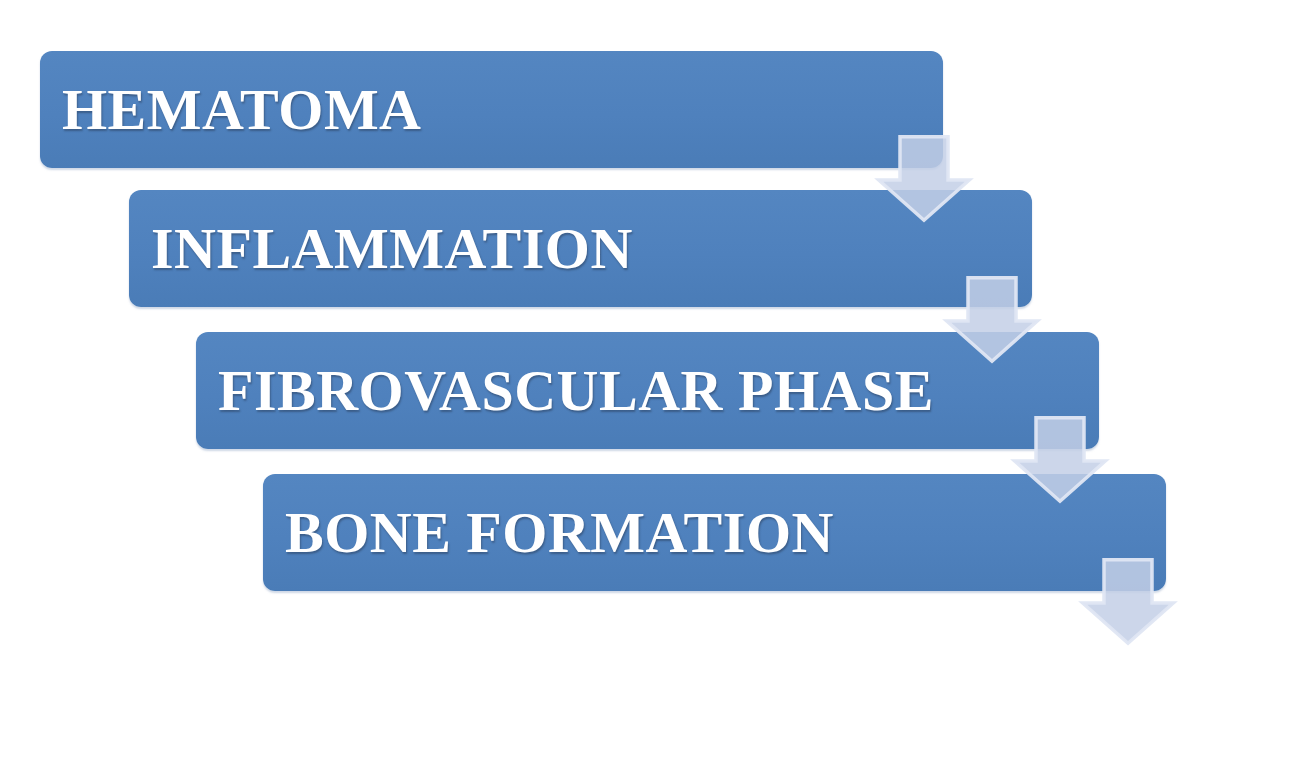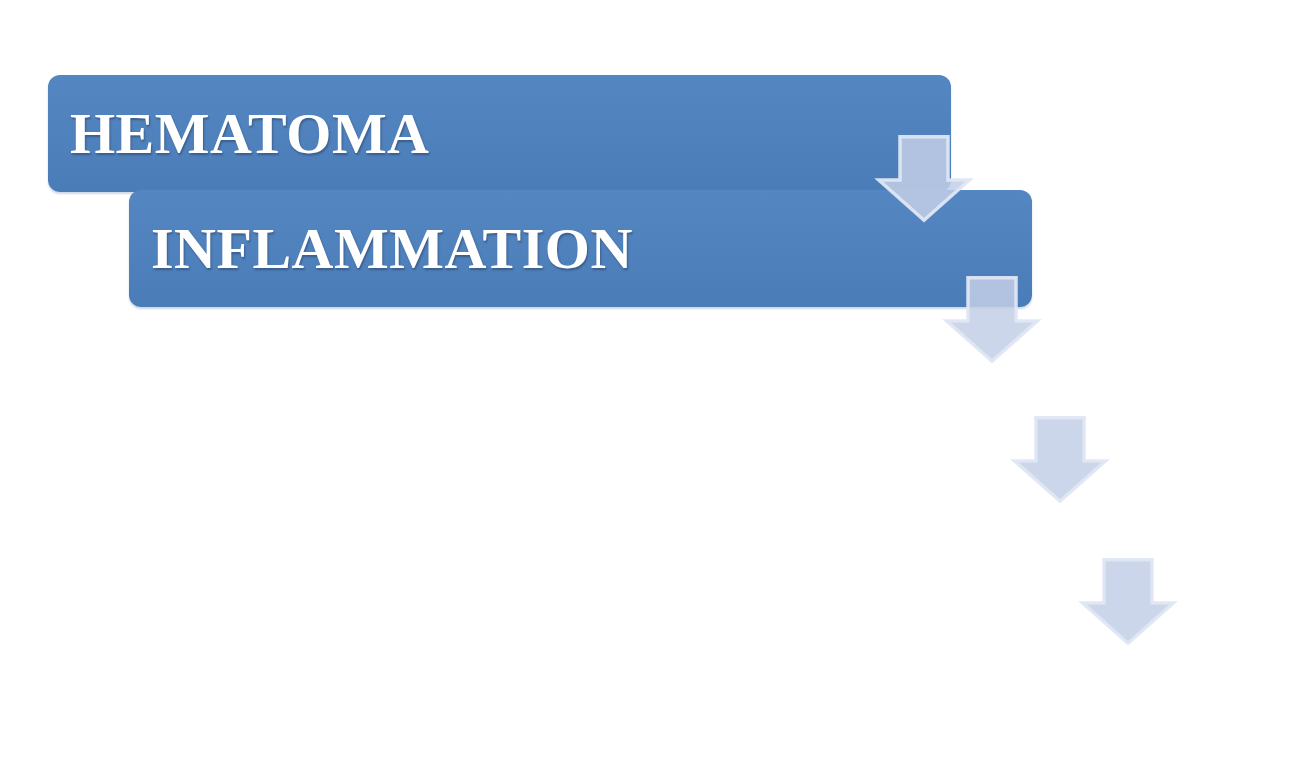--- a/index.html
+++ b/index.html
@@ -33,21 +33,21 @@
     box-shadow: 0 2px 2px rgba(168, 184, 210, 0.55);
   }
   .step-label {
     color: var(--box-text);
     font-weight: bold;
     font-size: 58px;
     letter-spacing: 0.5px;
     white-space: nowrap;
     text-shadow: 1px 2px 2px rgba(30, 40, 60, 0.4);
   }
-  .s1 { left: 48px;  top: 51px; margin-top: 24px;  }
+  .s1 { left: 40px;  top: 51px;  }
   .s2 { left: 129px; top: 190px; }
   .s3 { left: 196px; top: 332px; }
   .s4 { left: 263px; top: 474px; }
   .s5 { left: 330px; top: 616px; }
 
   .arrow {
     position: absolute;
     width: 94px; height: 87px;
     overflow: visible;
   }
@@ -70,21 +70,27 @@
 <div class="canvas">
 
   <div class="step s1">
     <span class="step-label">HEMATOMA</span>
   </div>
 
   <div class="step s2">
     <span class="step-label">INFLAMMATION</span>
   </div>
 
+  <div class="step s3">
+    <span class="step-label">FIBROVASCULAR PHASE</span>
+  </div>
 
+  <div class="step s4">
+    <span class="step-label">BONE FORMATION</span>
+  </div>
 
 
   <svg class="arrow a1" viewBox="0 0 94 87" aria-hidden="true">
     <path d="M 23 1.75 H 71 V 45 H 92.25 L 47 85.25 L 1.75 45 H 23 Z"></path>
   </svg>
 
   <svg class="arrow a2" viewBox="0 0 94 87" aria-hidden="true">
     <path d="M 23 1.75 H 71 V 45 H 92.25 L 47 85.25 L 1.75 45 H 23 Z"></path>
   </svg>
 

